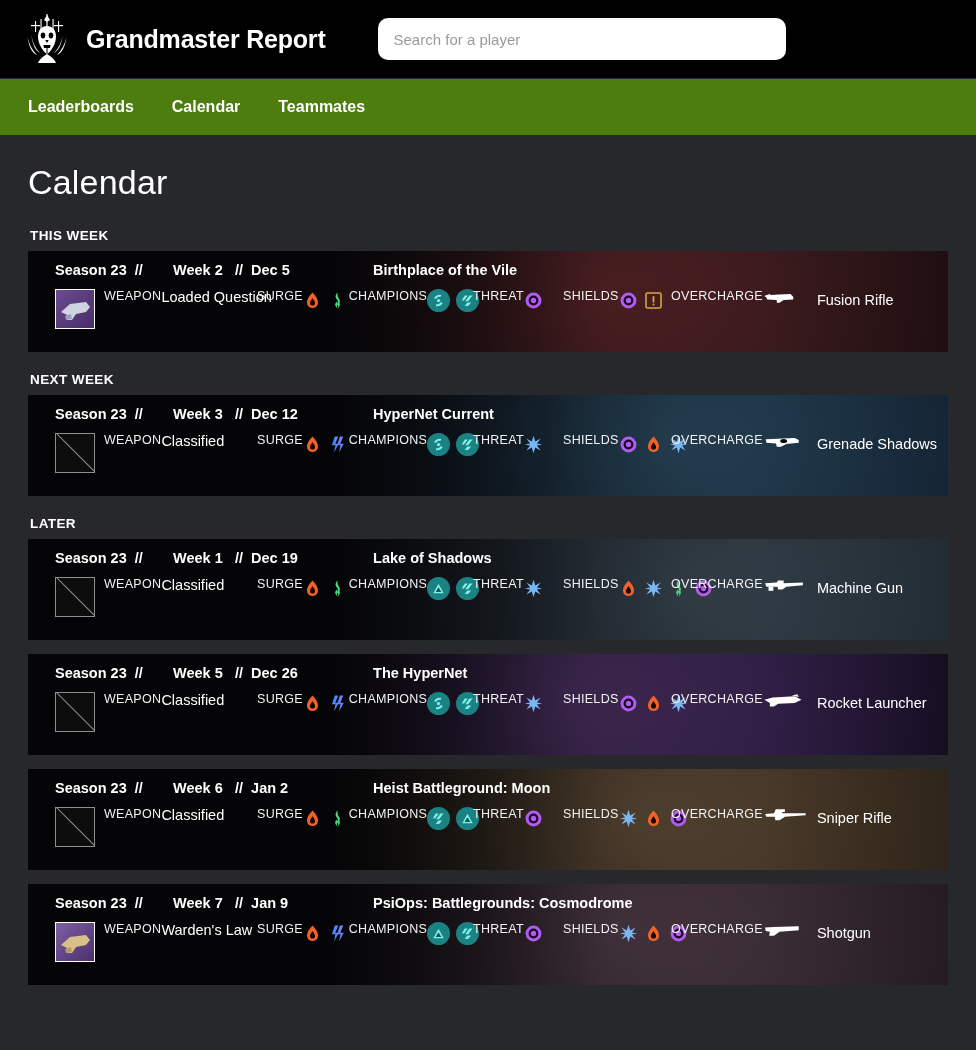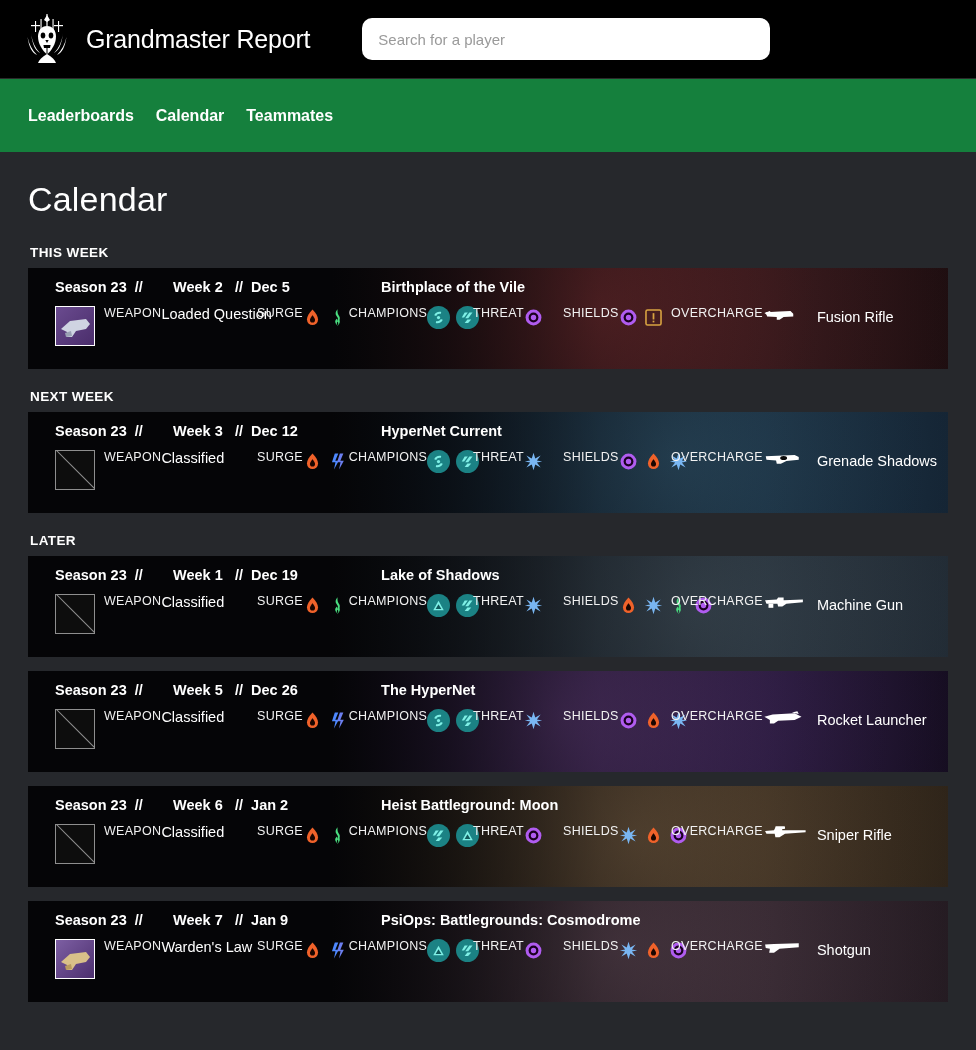--- a/index.html
+++ b/index.html
@@ -21,47 +21,47 @@
     padding: 0 24px;
     gap: 16px;
   }
   .logo-mark {
     width: 46px; height: 52px;
     flex: 0 0 46px;
     display: block;
   }
   .brand-title {
     font-size: 25px;
-    font-weight: normal;
+    font-weight: bold;
     letter-spacing: -0.2px;
     white-space: nowrap;
   }
   .search-wrap { margin-left: 36px; }
   .search-input {
     width: 408px;
     height: 42px;
     border-radius: 10px;
     border: none;
     background: #ffffff;
     color: #737373;
     font-size: 15px;
     font-family: "Liberation Sans", sans-serif;
     padding: 0 16px;
     outline: none;
   }
   .search-input::placeholder { color: #9a9a9a; }
 
   .navbar {
-    height: 74px;
-    background: #15803d;
+    height: 57px;
+    background: #4d7c0f;
     border-top: 1px solid #2a2a2a;
     display: flex;
     align-items: center;
     padding: 0 28px;
-    gap: 22px;
+    gap: 38px;
   }
   .nav-link {
     font-size: 16px;
     font-weight: bold;
     color: #ffffff;
     text-decoration: none;
     cursor: pointer;
   }
 
   
@@ -118,21 +118,21 @@
     display: flex;
     align-items: baseline;
     font-size: 14.5px;
     font-weight: bold;
     white-space: nowrap;
   }
   .head-season { width: 118px; }
   .head-sep { color: #ffffff; margin-right: 8px; }
   .head-week { width: 62px; }
   .head-date { width: 122px; }
-  .head-activity { margin-left: 8px; }
+  .head-activity { margin-left: 0; }
 
   .card-body {
     display: flex;
     align-items: flex-start;
     margin-top: 11px;
   }
 
   .col { display: flex; flex-direction: row; }
   .col-label {
     font-size: 12.5px;

